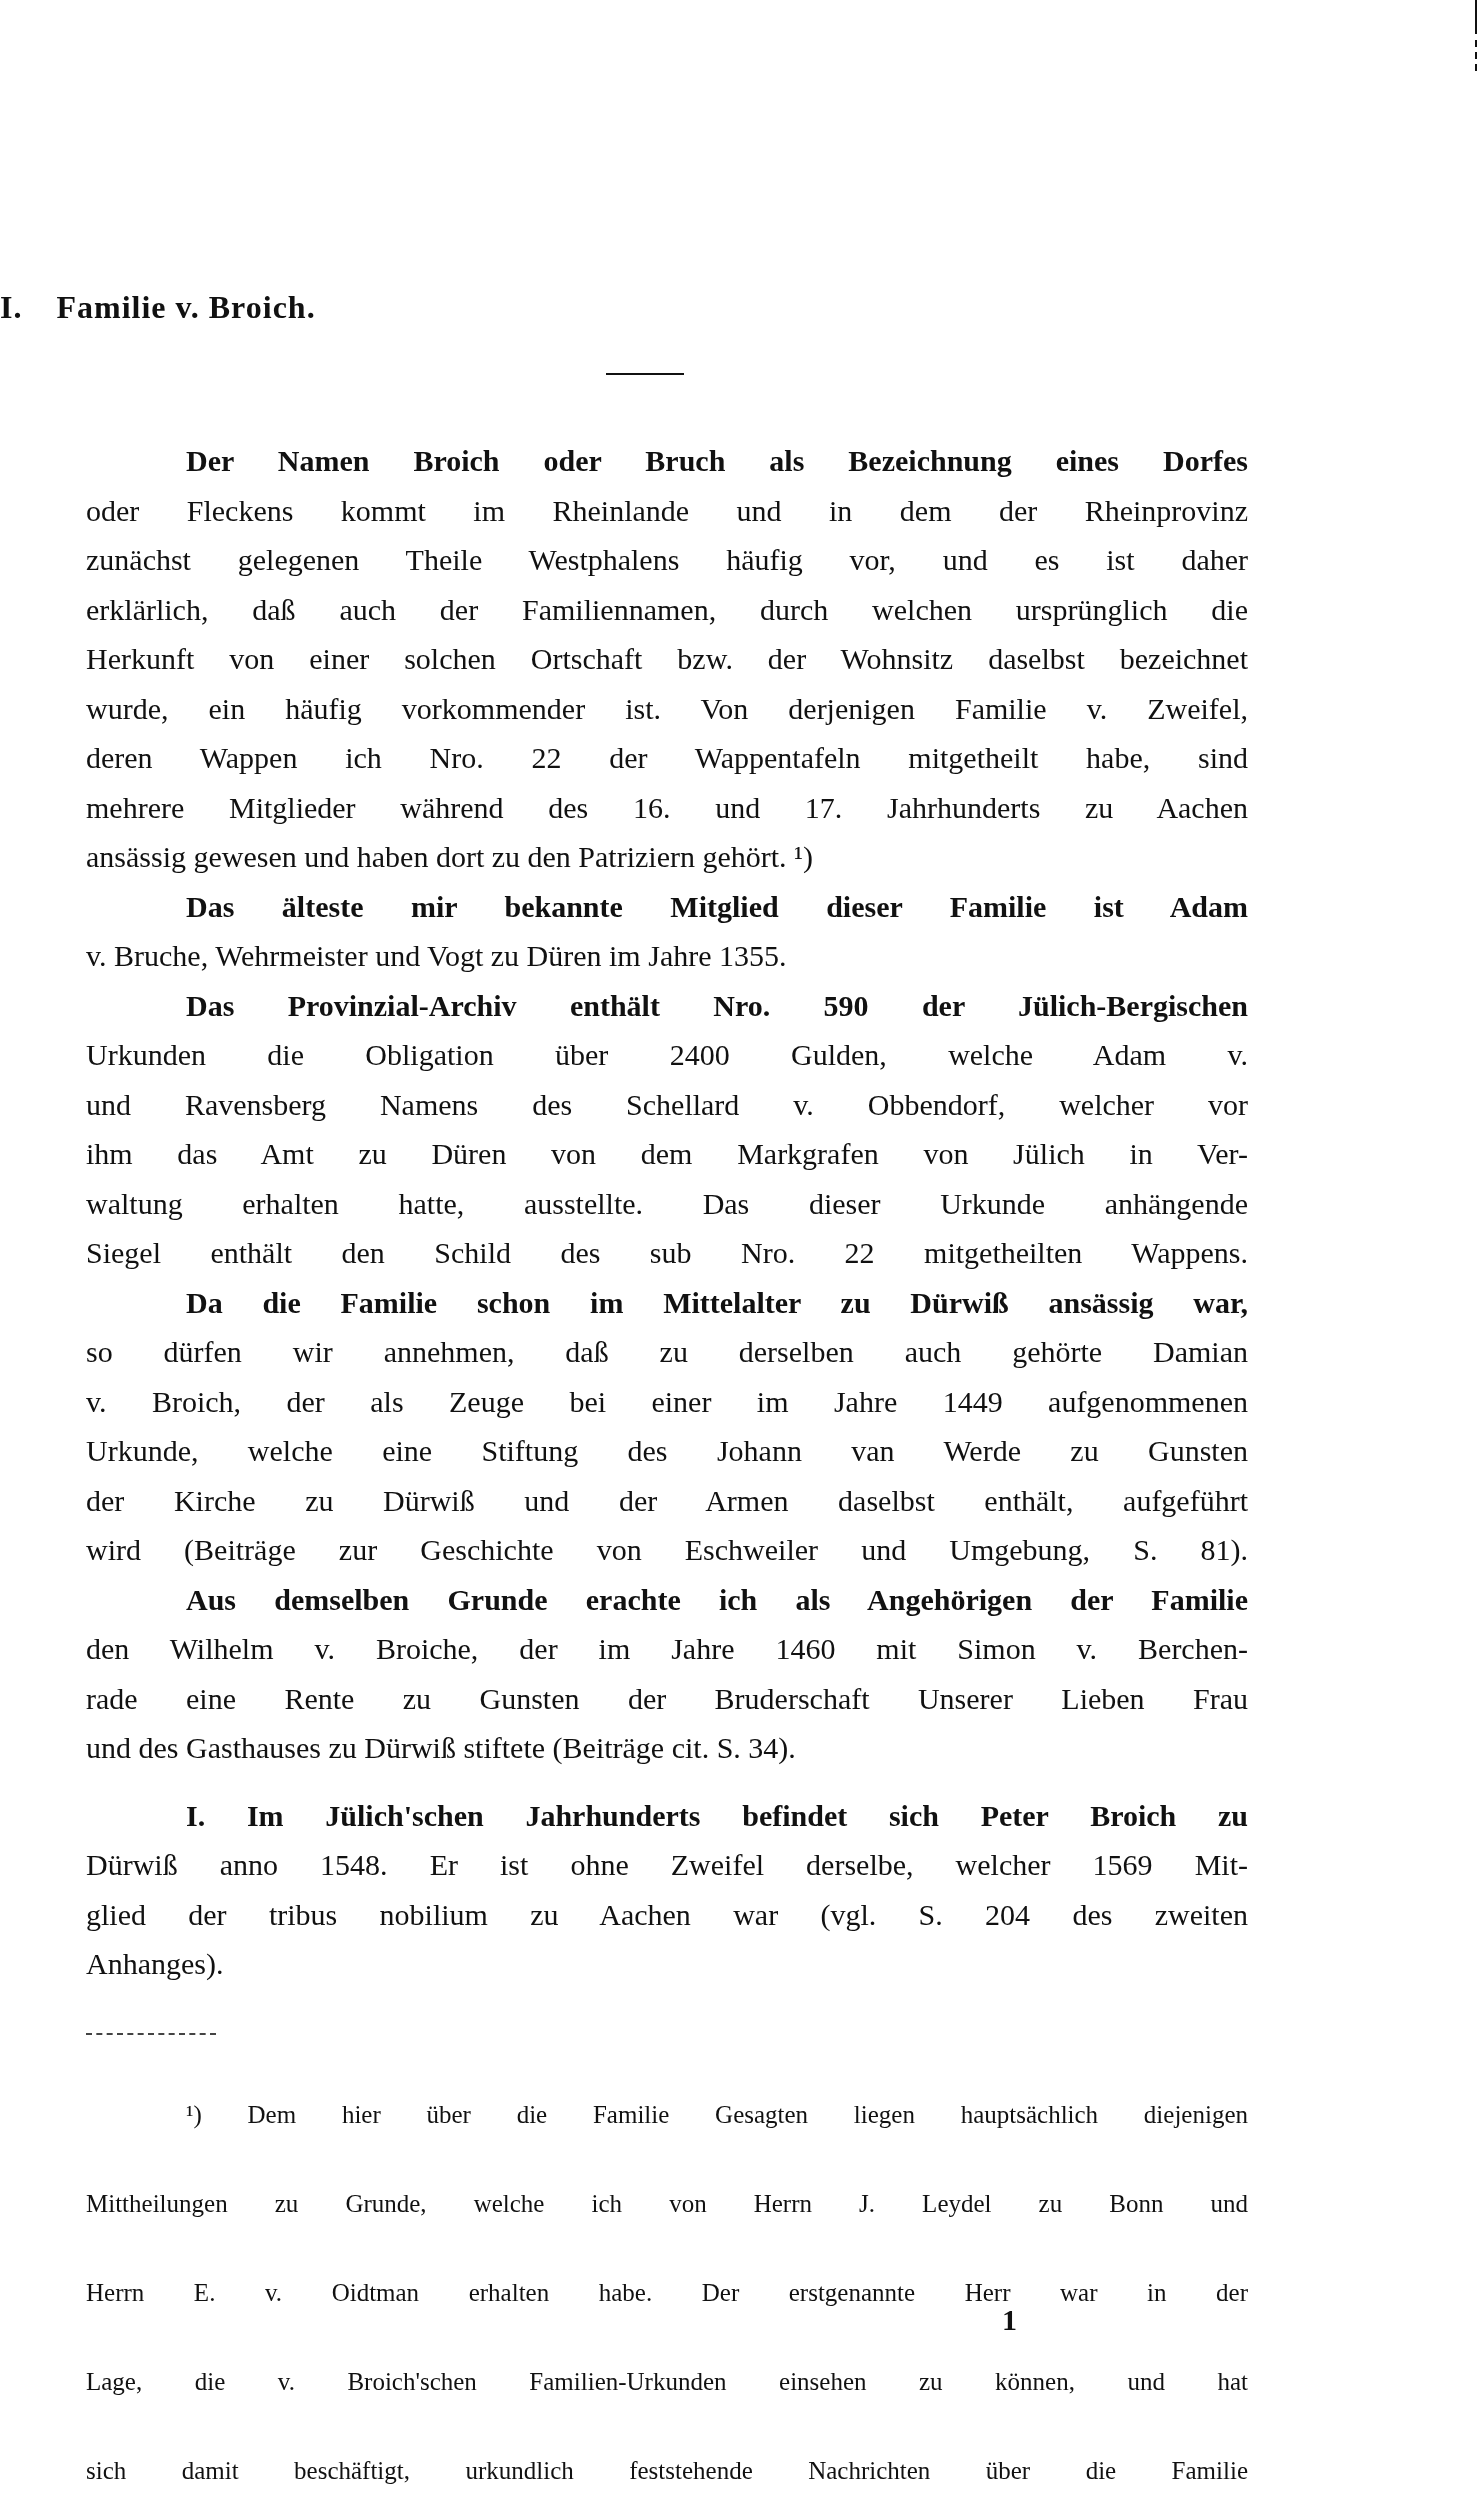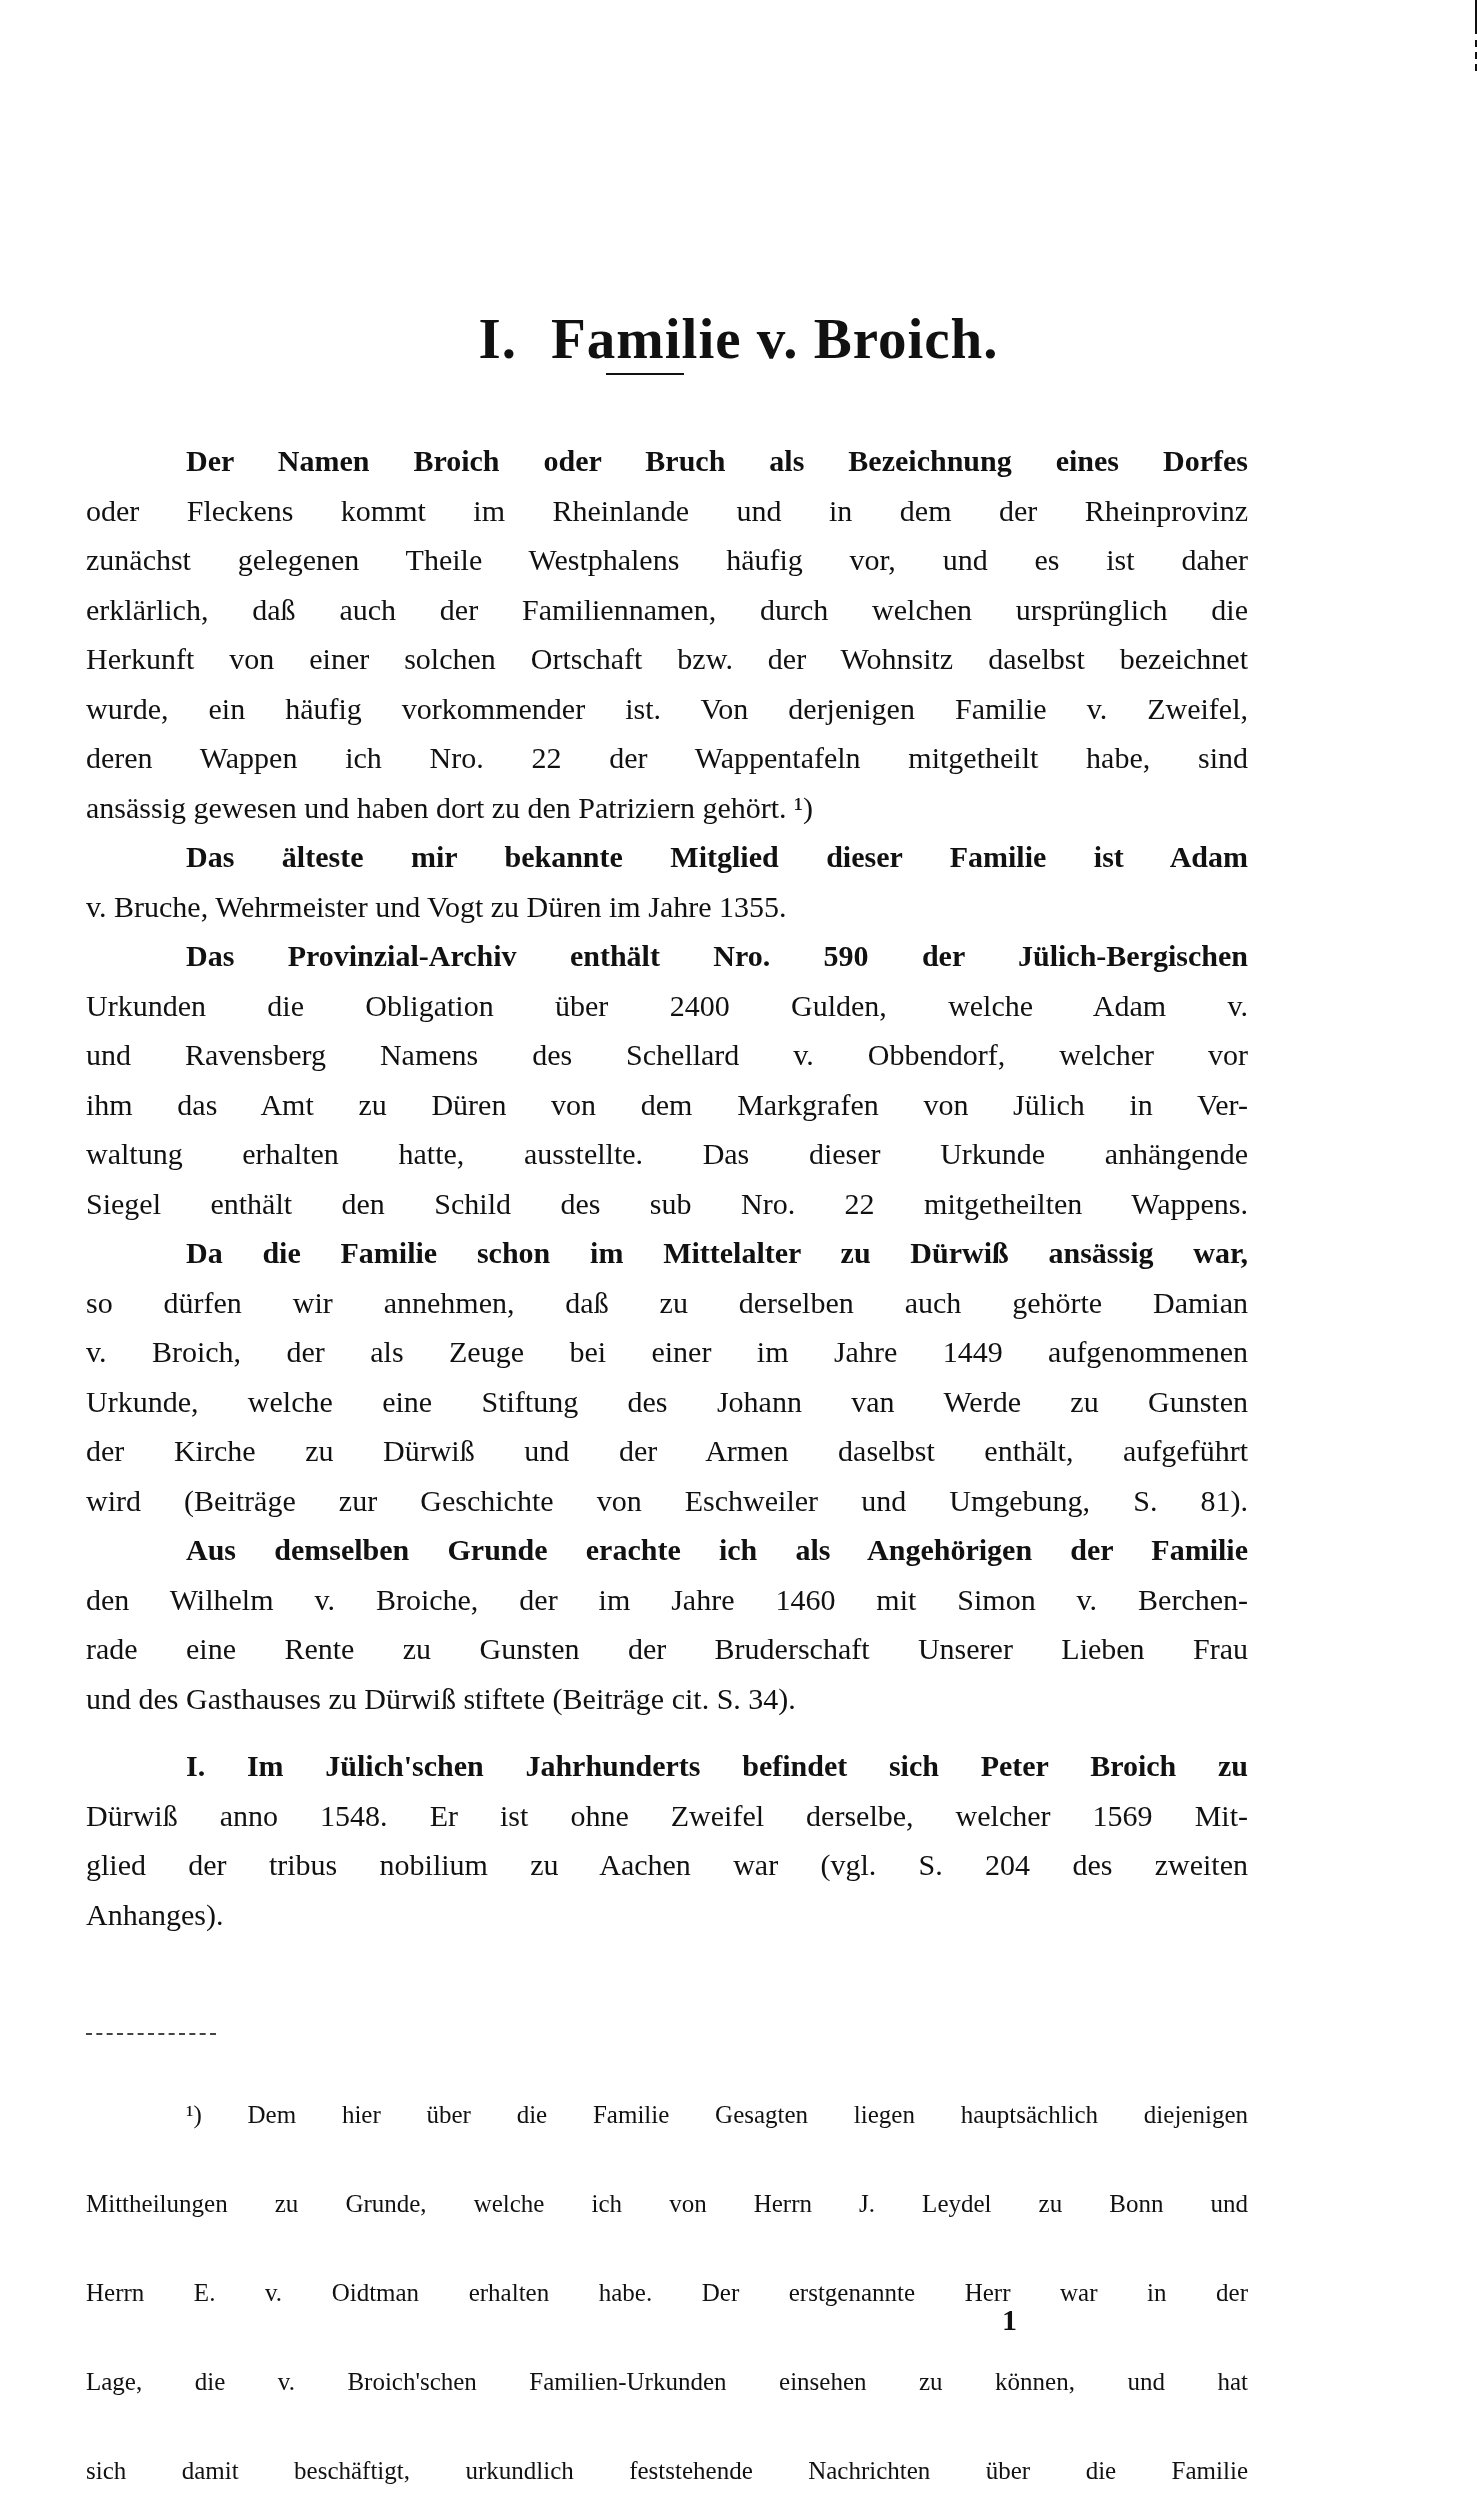--- a/index.html
+++ b/index.html
@@ -33,22 +33,22 @@
   .edge-line.dash {
     top: 40px;
     height: 32px;
     background: repeating-linear-gradient(to bottom, #111 0 7px, transparent 7px 12px);
   }
   .title {
     position: absolute;
     left: 0;
     width: 1477px;
     top: 268px;
-    text-align: center;
-    font-size: 57px;
+    text-align: left;
+    font-size: 32px;
     letter-spacing: 1px;
     font-family: "Liberation Serif", "DejaVu Serif", serif;
   }
   .title .num { margin-right: 34px; }
   .title-rule {
     position: absolute;
     left: 606px;
     top: 373px;
     width: 78px;
     height: 2px;
@@ -122,20 +122,21 @@
 
   <div class="body-text">
 
     <div class="line indent">Der Namen Broich oder Bruch als Bezeichnung eines Dorfes</div>
     <div class="line">oder Fleckens kommt im Rheinlande und in dem der Rheinprovinz</div>
     <div class="line">zunächst gelegenen Theile Westphalens häufig vor, und es ist daher</div>
     <div class="line">erklärlich, daß auch der Familiennamen, durch welchen ursprünglich die</div>
     <div class="line">Herkunft von einer solchen Ortschaft bzw. der Wohnsitz daselbst bezeichnet</div>
     <div class="line">wurde, ein häufig vorkommender ist. Von derjenigen Familie v. Zweifel,</div>
     <div class="line">deren Wappen ich Nro. 22 der Wappentafeln mitgetheilt habe, sind</div>
+    <div class="line">mehrere Mitglieder während des 16. und 17. Jahrhunderts zu Aachen</div>
     <div class="line last">ansässig gewesen und haben dort zu den Patriziern gehört. ¹)</div>
 
     <div class="line indent">Das älteste mir bekannte Mitglied dieser Familie ist Adam</div>
     <div class="line last">v. Bruche, Wehrmeister und Vogt zu Düren im Jahre 1355.</div>
 
     <div class="line indent">Das Provinzial-Archiv enthält Nro. 590 der Jülich-Bergischen</div>
     <div class="line">Urkunden die Obligation über 2400 Gulden, welche Adam v.</div>
     <div class="line">und Ravensberg Namens des Schellard v. Obbendorf, welcher vor</div>
     <div class="line">ihm das Amt zu Düren von dem Markgrafen von Jülich in Ver-</div>
     <div class="line">waltung erhalten hatte, ausstellte. Das dieser Urkunde anhängende</div>

